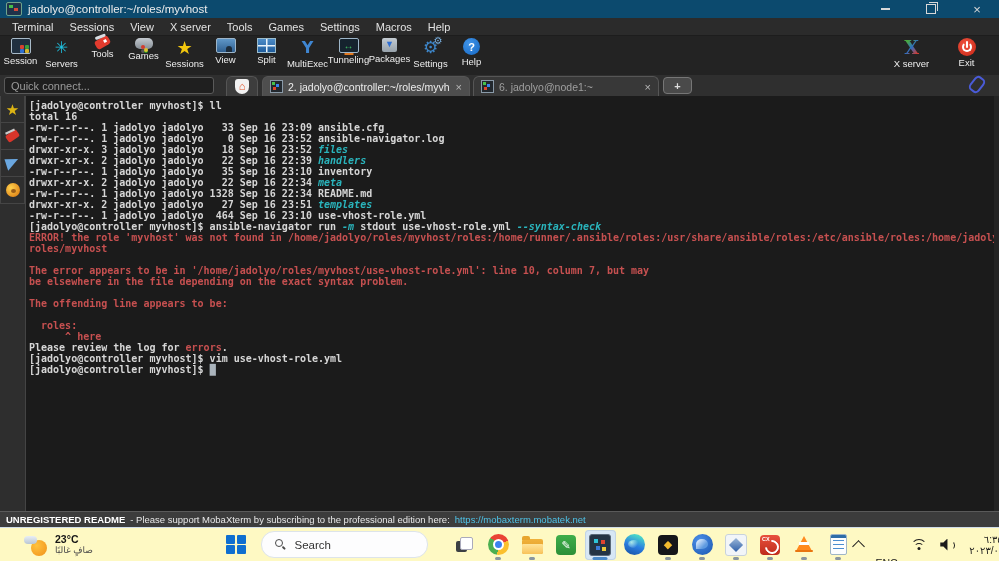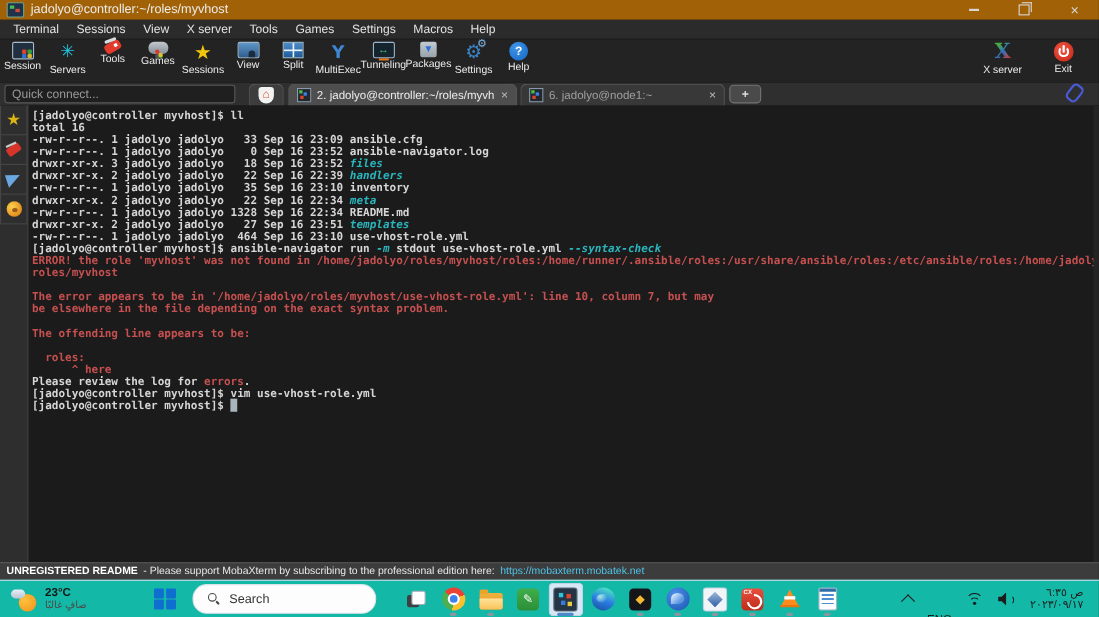--- a/index.html
+++ b/index.html
@@ -1,20 +1,20 @@
 <!DOCTYPE html>
 <html><head>
 <meta charset="utf-8">
 <style>
   html,body{margin:0;padding:0;width:999px;height:561px;overflow:hidden;background:#000;
     font-family:"Liberation Sans",sans-serif;-webkit-font-smoothing:antialiased;}
   #app{display:flex;flex-direction:column;width:999px;height:561px;}
 
   
-  .titlebar{height:18px;background:#a16207;display:flex;align-items:center;padding:0 6px;flex:none;}
+  .titlebar{height:18px;background:#0c4a6e;display:flex;align-items:center;padding:0 6px;flex:none;}
   .title-ic{width:14px;height:12px;background:#20324a;border:1px solid #6fa38c;border-radius:2px;position:relative;margin-right:6px;}
   .title-ic::after{content:"";position:absolute;left:2px;top:2px;width:4px;height:3px;background:#46c04a;box-shadow:5px 3px 0 #d34a3a;}
   .title-txt{color:#ececec;font-size:11.5px;}
   .wcontrols{margin-left:auto;display:flex;align-items:center;gap:30px;padding-right:8px;}
   .wc{width:16px;height:14px;display:flex;align-items:center;justify-content:center;color:#d8d8d8;cursor:default;}
   .minbar{width:9px;height:1.5px;background:#d8d8d8;display:block;}
   .maxbox{width:8px;height:8px;border:1px solid #d8d8d8;position:relative;display:block;}
   .maxbox::before{content:"";position:absolute;left:2px;top:-3px;width:8px;height:8px;border:1px solid #d8d8d8;border-left:0;border-bottom:0;}
   .closex{font-size:13px;line-height:1;}
 
@@ -100,29 +100,29 @@
   .tc{color:#2ab4bc;font-style:italic;}
   .tr{color:#c65050;}
   .tk{color:#aab4bc;}
 
   
   .regbar{height:15px;flex:none;background:#3c3c3c;border-top:1px solid #5a5a5a;display:flex;align-items:center;padding:0 6px;gap:5px;font-size:9.5px;color:#e8e8e8;white-space:nowrap;}
   .regbar b{color:#fff;}
   .regbar a{color:#4fc3e8;text-decoration:none;}
 
   
-  .taskbar{height:33px;flex:none;background:#14b8a6;border-top:1px solid #cfdce8;display:flex;align-items:center;padding:0 10px;}
+  .taskbar{height:33px;flex:none;background:#fef9c3;border-top:1px solid #cfdce8;display:flex;align-items:center;padding:0 24px;}
   .weather{display:flex;align-items:center;gap:7px;width:130px;flex:none;}
   .wicon{width:24px;height:24px;position:relative;flex:none;}
   .wicon::before{content:"";position:absolute;right:1px;bottom:1px;width:16px;height:16px;border-radius:50%;background:radial-gradient(circle at 35% 35%,#ffc23e,#f09018);}
   .wicon::after{content:"";position:absolute;left:0;top:3px;width:13px;height:8px;border-radius:5px;background:linear-gradient(#e8eef5,#b9c6d4);}
   .wtxt{display:flex;flex-direction:column;line-height:11px;}
   .wtemp{font-size:10.5px;font-weight:bold;color:#151515;}
   .wdesc{font-size:9px;color:#4a4a4a;direction:rtl;text-align:left;}
-  .tb-center{display:flex;align-items:center;gap:7px;}
+  .tb-center{display:flex;align-items:center;gap:7px;margin-left:72px;}
   .start-grid{display:grid;grid-template-columns:9px 9px;gap:1.5px;margin-right:8px;}
   .start-grid i{display:block;width:9px;height:9px;background:#0f6fd0;border-radius:1px;}
   .searchpill{width:152px;height:25px;background:#fdfdfe;border:1px solid #dde4ea;border-radius:13px;display:flex;align-items:center;gap:9px;padding-left:13px;color:#333;font-size:11.5px;margin-right:14px;}
   .mag{width:11px;height:11px;position:relative;flex:none;}
   .mag::before{content:"";position:absolute;left:0;top:0;width:6px;height:6px;border:1.5px solid #4a4a4a;border-radius:50%;}
   .mag::after{content:"";position:absolute;left:7.5px;top:7.5px;width:4px;height:1.5px;background:#4a4a4a;transform:rotate(45deg);border-radius:1px;}
   #taskapps{display:flex;align-items:center;gap:3px;}
   .app{width:31px;height:30px;display:flex;align-items:center;justify-content:center;position:relative;border-radius:4px;}
   .app.active{background:#d7e7f5;box-shadow:inset 0 0 0 1px #c2d4e4;}
   .dash{position:absolute;bottom:0;left:50%;transform:translateX(-50%);width:6px;height:2.5px;border-radius:2px;background:#8a969f;}

